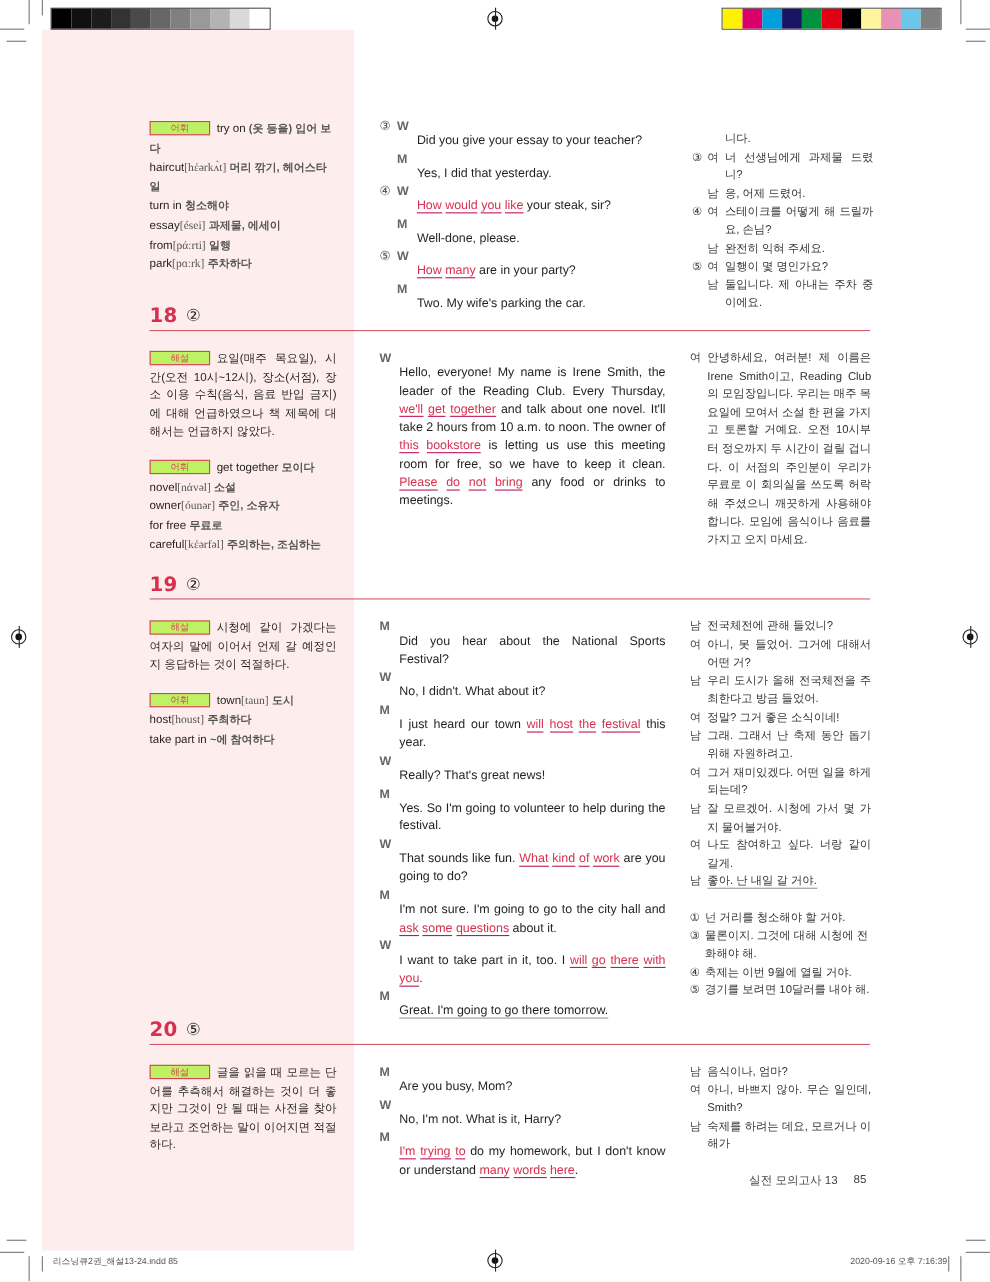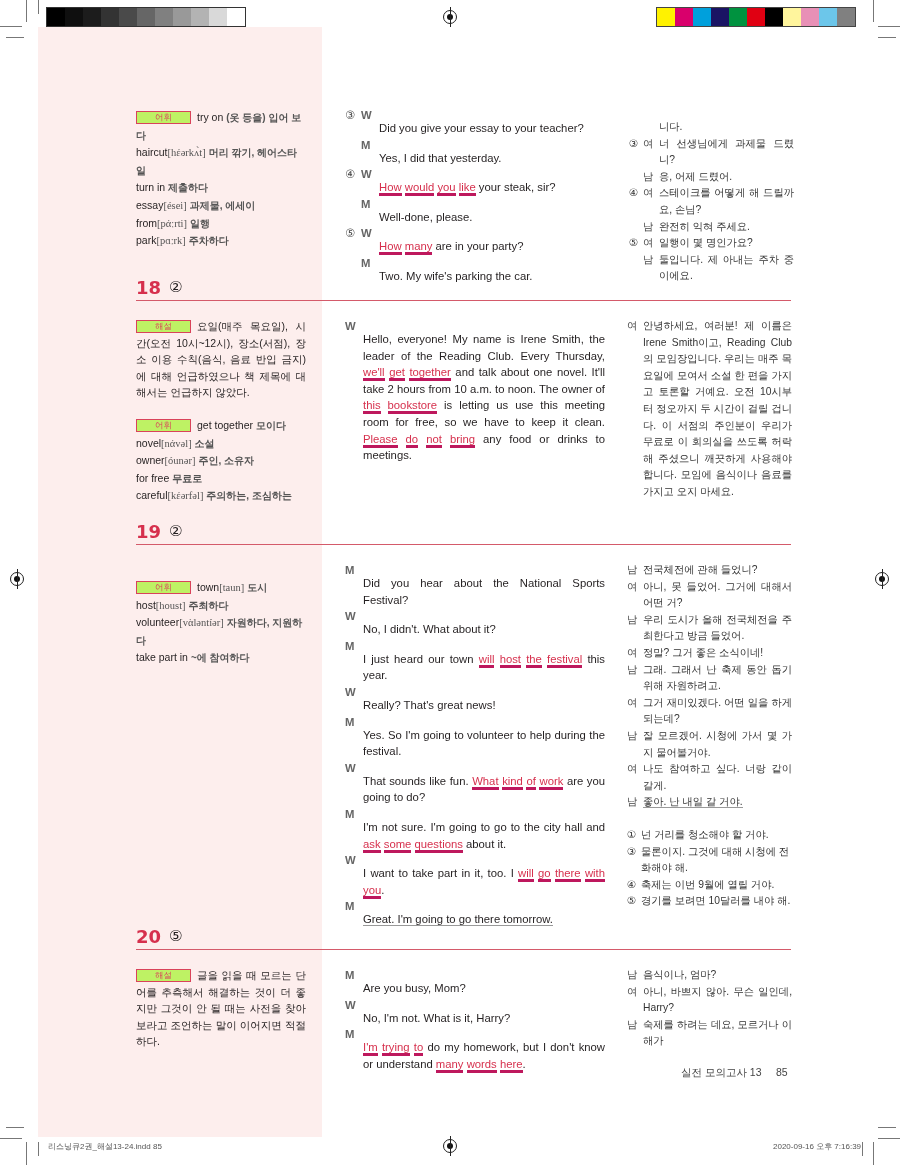--- a/index.html
+++ b/index.html
@@ -28,21 +28,21 @@
 
   .section-head { position: absolute; left: 136px; width: 655px; height: 24px; border-bottom: 1.5px solid #d45a6a; }
   .section-num { position: absolute; left: 0; top: 0; font-size: 18px; font-weight: bold; color: #d6304d; font-family: "DejaVu Sans", sans-serif; }
   .section-ans { position: absolute; left: 33px; top: 1px; font-size: 15px; color: #231f20; }
 
   .line { display: flex; }
   .spk { width: 18px; flex: none; font-weight: bold; color: #666; }
   .num { width: 16px; flex: none; color: #444; }
   .txt { flex: 1; margin-top: 13px; }
   .justify { text-align: justify; text-align-last: left; }
-  .hl { color: #d6304d; border-bottom: 3px solid #be185d; }
+  .hl { color: #d6304d; border-bottom: 1px solid #be185d; }
   .ul { border-bottom: 1px solid #999; }
 
   .rline { display: flex; }
   .rnum { width: 14px; flex: none; }
   .rspk { width: 16px; flex: none; color: #444; }
   .rtxt { flex: 1; }
 
   .footer-title { position: absolute; left: 681px; top: 1066px; font-size: 10.5px; color: #444; }
   .footer-page { position: absolute; left: 776px; top: 1066px; font-size: 10.5px; color: #444; }
   .slug-left { position: absolute; left: 48px; top: 1141px; font-size: 8px; color: #555; }
@@ -95,21 +95,21 @@
 <div class="crop" style="left:26px;top:1142px;width:1px;height:23px;"></div>
 <div class="crop" style="left:38px;top:1142px;width:1px;height:14px;"></div>
 <div class="crop" style="left:878px;top:1127px;width:18px;height:1px;"></div>
 <div class="crop" style="left:878px;top:1138px;width:22px;height:1px;"></div>
 <div class="crop" style="left:873px;top:1142px;width:1px;height:23px;"></div>
 <div class="crop" style="left:862px;top:1142px;width:1px;height:14px;"></div>
 
 <div class="col-left" style="top:109px;" id="top-vocab">
     <div><span class="tag">어휘</span><span class="vocab-en">try on</span> <span class="ko">(옷 등을) 입어 보다</span></div>
     <div><span class="vocab-en">haircut</span><span class="phon">[hέərkʌ̀t]</span> <span class="ko">머리 깎기, 헤어스타일</span></div>
-    <div><span class="vocab-en">turn in</span> <span class="ko">제출하다</span></div>
+    <div><span class="vocab-en">turn in</span> <span class="ko">청소해야</span></div>
     <div><span class="vocab-en">essay</span><span class="phon">[ései]</span> <span class="ko">과제물, 에세이</span></div>
     <div><span class="vocab-en">from</span><span class="phon">[pάːrti]</span> <span class="ko">일행</span></div>
     <div><span class="vocab-en">park</span><span class="phon">[pɑːrk]</span> <span class="ko">주차하다</span></div>
   </div>
 <div class="col-mid" style="top:107px;" id="top-dialog">
     <div class="line">
       <span class="num">③</span>
       <span class="spk">W</span>
       <span class="txt justify"><span>Did you give your essay to your teacher?</span></span>
     </div>
@@ -203,25 +203,25 @@
       <span class="rspk">여</span>
       <span class="rtxt justify">안녕하세요, 여러분! 제 이름은 Irene Smith이고, Reading Club의 모임장입니다. 우리는 매주 목요일에 모여서 소설 한 편을 가지고 토론할 거예요. 오전 10시부터 정오까지 두 시간이 걸릴 겁니다. 이 서점의 주인분이 우리가 무료로 이 회의실을 쓰도록 허락해 주셨으니 깨끗하게 사용해야 합니다. 모임에 음식이나 음료를 가지고 오지 마세요.</span>
     </div>
   </div>
 
 <div class="section-head" style="top:521px;">
   <span class="section-num">19</span>
   <span class="section-ans">②</span>
 </div>
 <div class="col-left" style="top:563px;">
+  <div class="justify"><span class="tag">해설</span><span>시청에 같이 가겠다는 여자의 말에 이어서 언제 갈 예정인지 응답하는 것이 적절하다.</span></div>
   <div style="height:16px;"></div>
   <div id="q19-vocab">
       <div><span class="tag">어휘</span><span class="vocab-en">town</span><span class="phon">[taun]</span> <span class="ko">도시</span></div>
       <div><span class="vocab-en">host</span><span class="phon">[houst]</span> <span class="ko">주최하다</span></div>
-      <div><span class="vocab-en">volunteer</span><span class="phon">[vὰləntíər]</span> <span class="ko">자원하다, 지원하다</span></div>
       <div><span class="vocab-en">take part in</span> <span class="ko">~에 참여하다</span></div>
     </div>
 </div>
 <div class="col-mid" style="top:562px;" id="q19-dialog">
     <div class="line">
       <span class="spk">M</span>
       <span class="txt justify"><span>Did you hear about the National Sports Festival?</span></span>
     </div>
     <div class="line">
       <span class="spk">W</span>
@@ -337,21 +337,21 @@
       <span class="txt justify"><span class="hl">I'm</span><span> </span><span class="hl">trying</span><span> </span><span class="hl">to</span><span> do my homework, but I don't know or understand </span><span class="hl">many</span><span> </span><span class="hl">words</span><span> </span><span class="hl">here</span><span>.</span></span>
     </div>
   </div>
 <div class="col-right" style="top:967px;" id="q20-korean">
     <div class="rline">
       <span class="rspk">남</span>
       <span class="rtxt justify">음식이나, 엄마?</span>
     </div>
     <div class="rline">
       <span class="rspk">여</span>
-      <span class="rtxt justify">아니, 바쁘지 않아. 무슨 일인데, Harry?</span>
+      <span class="rtxt justify">아니, 바쁘지 않아. 무슨 일인데, Smith?</span>
     </div>
     <div class="rline">
       <span class="rspk">남</span>
       <span class="rtxt justify">숙제를 하려는 데요, 모르거나 이해가</span>
     </div>
   </div>
 
 <div class="footer-title">실전 모의고사 13</div>
 <div class="footer-page">85</div>
 <div class="slug-left">리스닝큐2권_해설13-24.indd   85</div>

